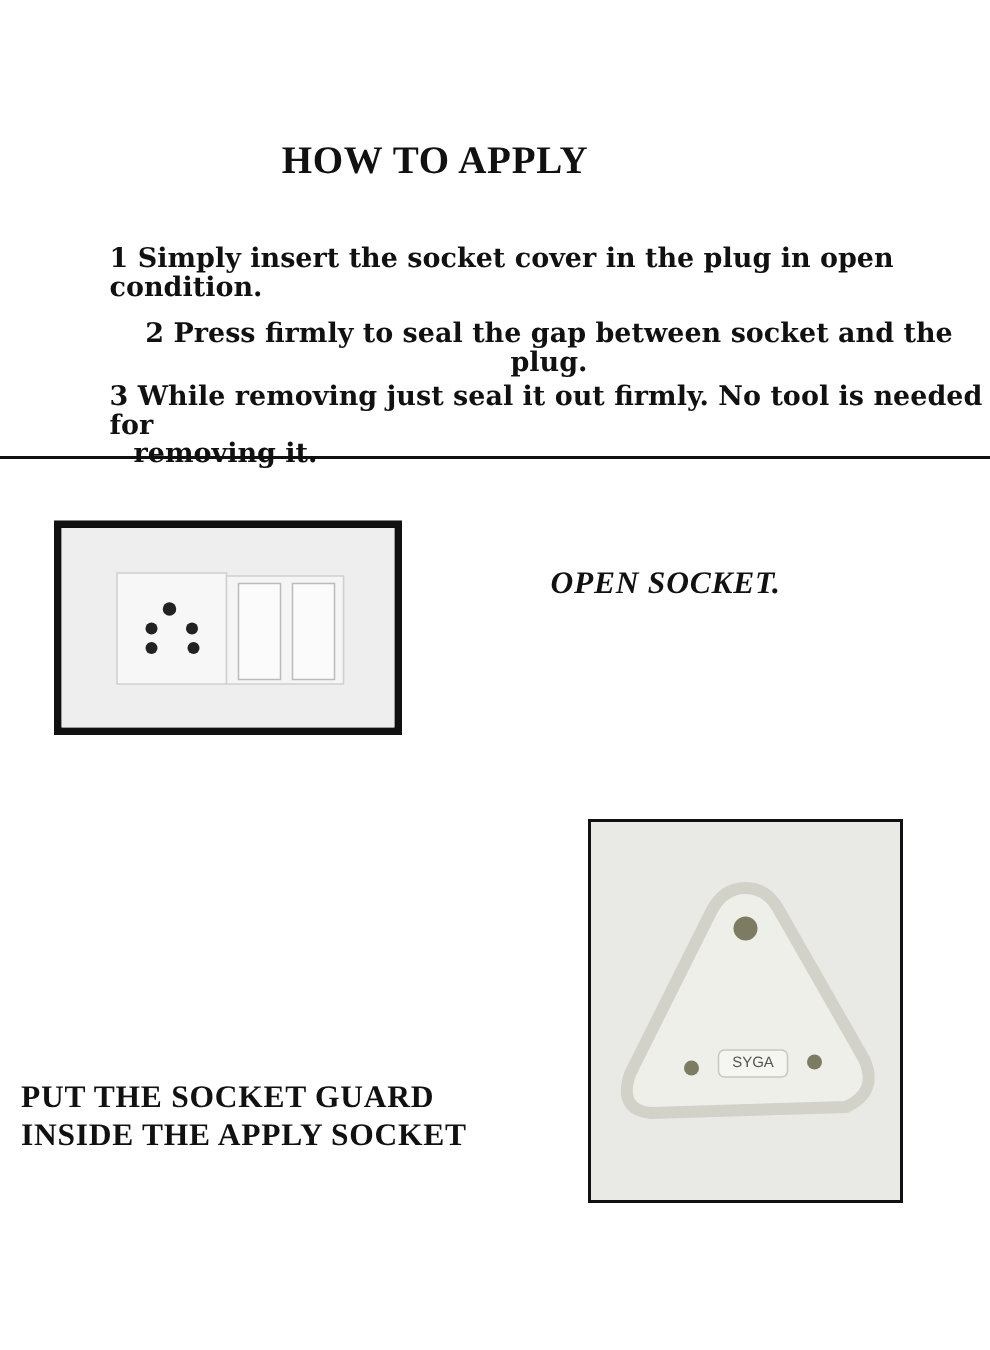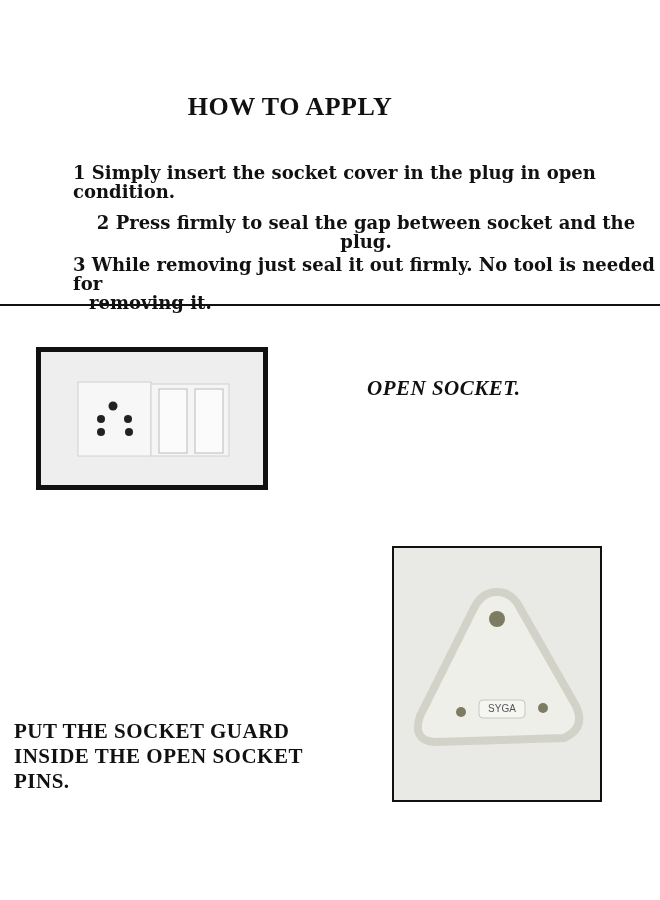--- a/index.html
+++ b/index.html
@@ -46,22 +46,21 @@
     <circle cx="87" cy="67" r="4" fill="#222"></circle>
     <circle cx="60" cy="80" r="4" fill="#222"></circle>
     <circle cx="88" cy="80" r="4" fill="#222"></circle>
   </svg>
 </div>
 
 <div class="abs label-big" style="left:367px;top:376px;font-style:italic;">OPEN SOCKET.</div>
 
 <div class="abs label-big" style="left:14px;top:688px;margin-top:31px;">
   <div>PUT THE SOCKET GUARD</div>
-  <div>INSIDE THE OPEN SOCKET</div>
-  <div>PINS.</div>
+  <div>INSIDE THE APPLY SOCKET</div>
 </div>
 
 <div class="abs" style="left:392px;top:546px;width:210px;height:256px;border:2px solid #111;box-sizing:border-box;background:#e9e9e6;">
   <svg width="206" height="252" viewBox="0 0 206 252" style="position:absolute;left:0;top:0;">
     <path d="M103 44 Q118 44 126 60 L182 158 Q192 180 170 190 L40 194 Q18 192 26 168 L80 60 Q88 44 103 44 Z" fill="#efefe9" stroke="#d2d2c8" stroke-width="8"></path>
     <circle cx="103" cy="71" r="8" fill="#7d7c62"></circle>
     <circle cx="67" cy="164" r="5" fill="#7d7c62"></circle>
     <circle cx="149" cy="160" r="5" fill="#7d7c62"></circle>
     <rect x="85" y="152" width="46" height="18" rx="4" fill="#f5f5f2" stroke="#c8c8c0"></rect>
   </svg>

